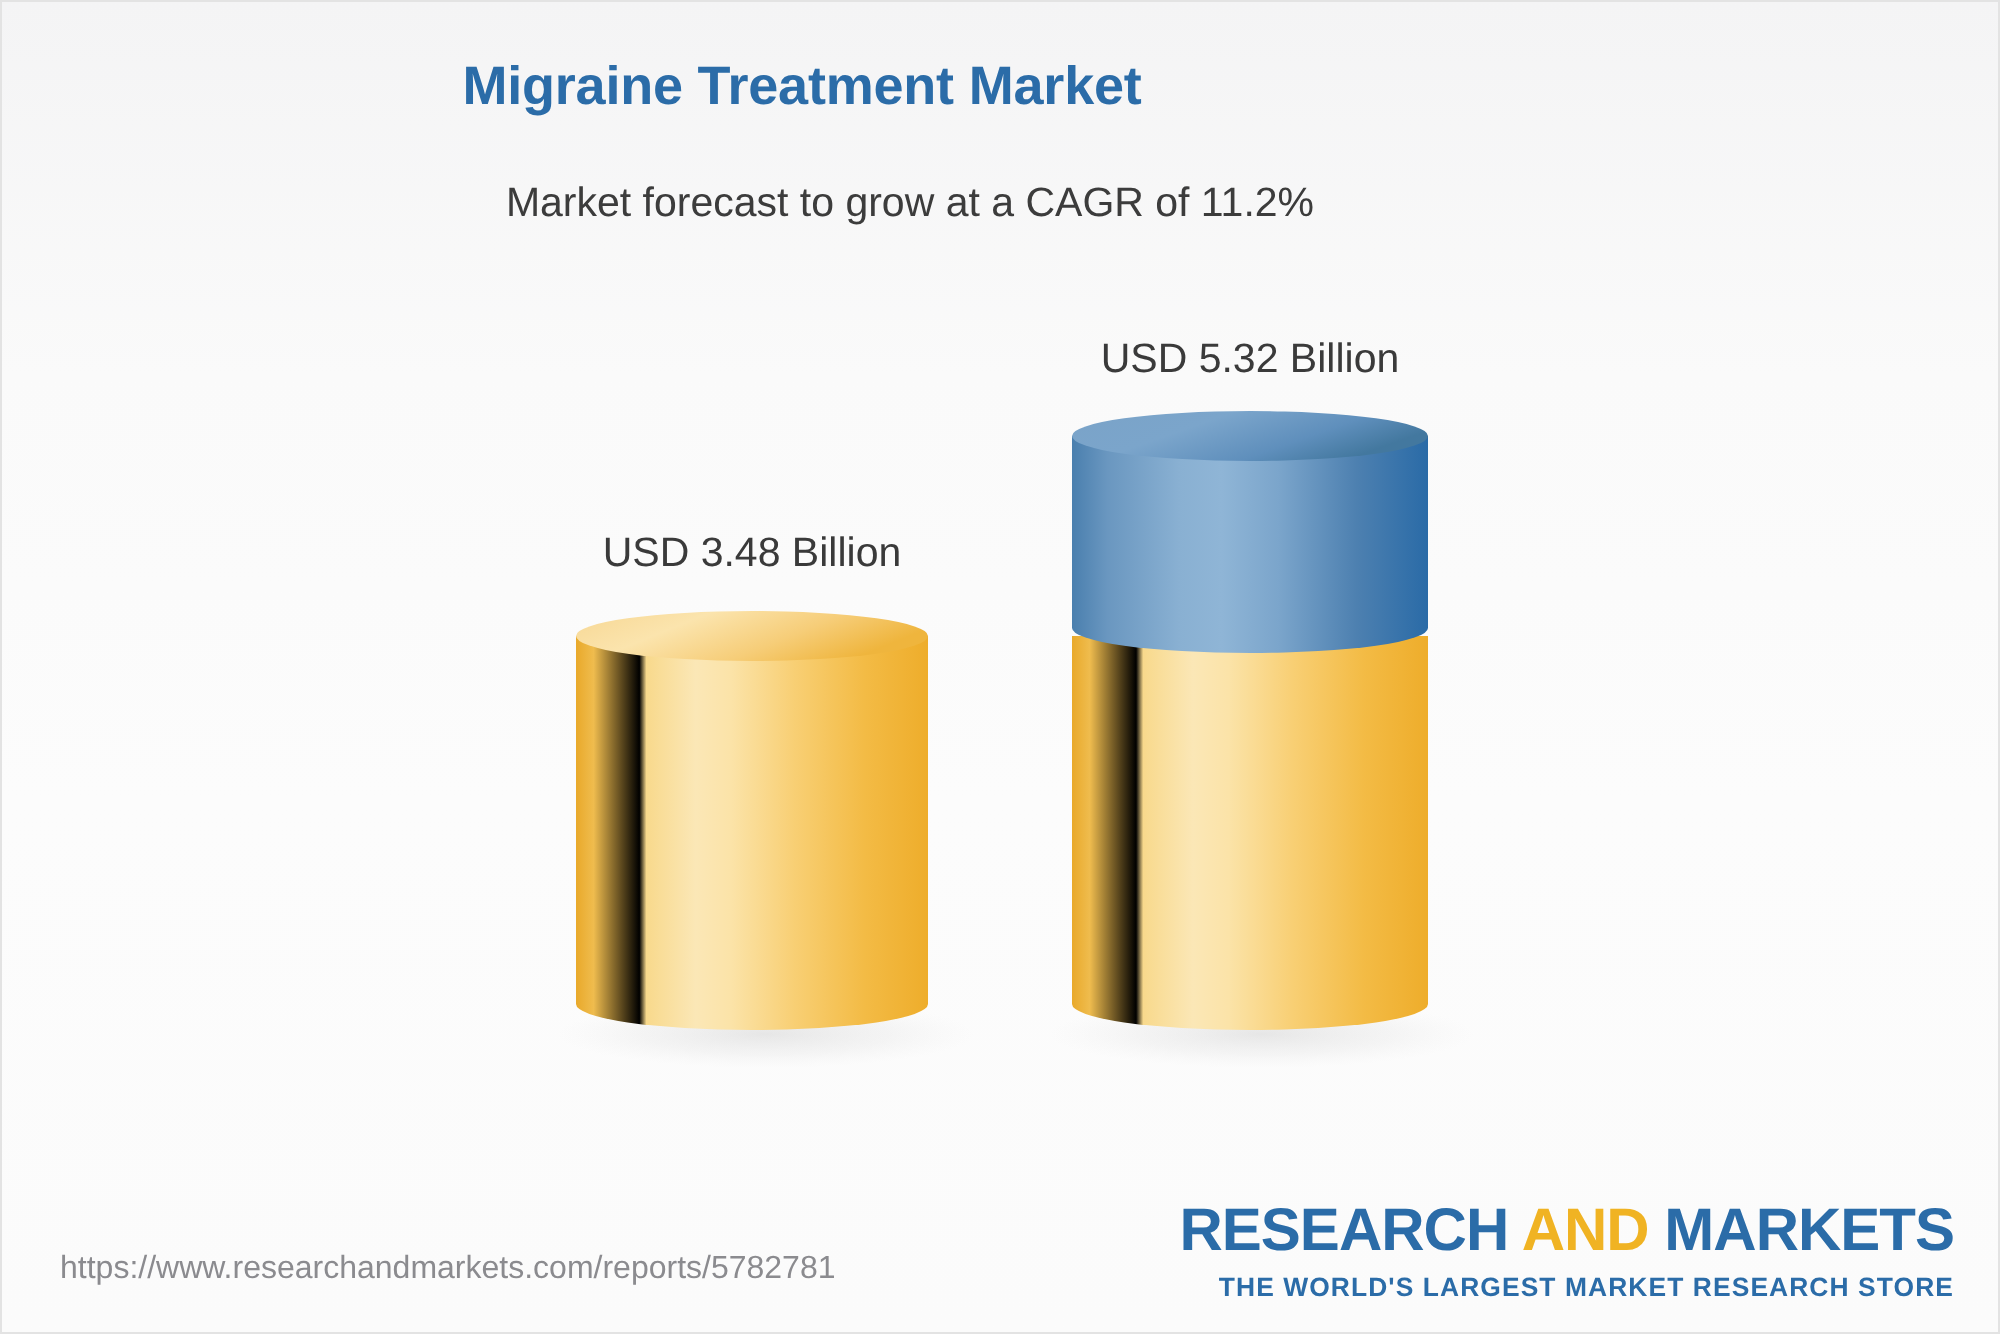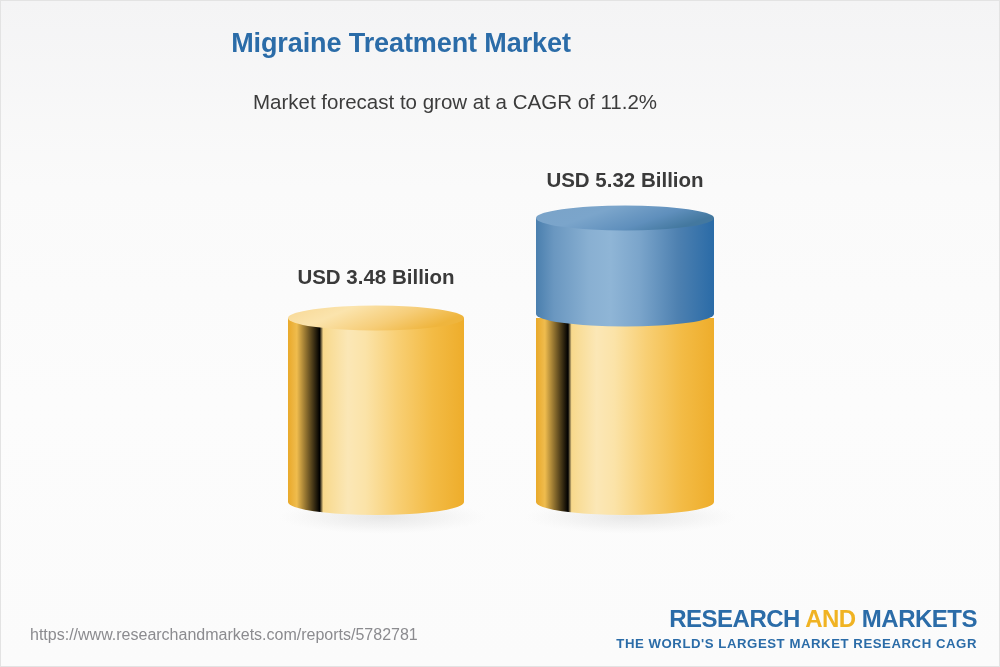--- a/index.html
+++ b/index.html
@@ -54,21 +54,21 @@
     position: absolute;
     left: 0;
     top: 0;
     width: 1000px;
     height: 667px;
   }
 
   .value-label {
     position: absolute;
     font-size: 20.5px;
-    font-weight: bold;
+    font-weight: normal;
     color: #3a3a3a;
     text-align: center;
     white-space: nowrap;
   }
   .category-label {
     position: absolute;
     font-size: 21px;
     font-weight: bold;
     color: #3a3a3a;
     text-align: center;
@@ -85,21 +85,21 @@
     white-space: nowrap;
   }
   #brand-logo {
     position: absolute;
     right: 22px;
     bottom: 16px;
     text-align: right;
     line-height: 1;
   }
   #brand-wordmark {
-    font-size: 24px;
+    font-size: 30px;
     font-weight: bold;
     letter-spacing: -0.5px;
     color: #2b6ca8;
     white-space: nowrap;
   }
   #brand-wordmark .accent { color: #f0b323; }
   #brand-tagline {
     margin-top: 6px;
     font-size: 13.2px;
     font-weight: bold;
@@ -186,16 +186,16 @@
   <div class="value-label" style="left:287px; top:264px; width:176px;">USD 3.48 Billion</div>
 
   <div class="value-label" style="left:535px; top:167px; width:178px;">USD 5.32 Billion</div>
 
 
 
   <div id="source-url">https://www.researchandmarkets.com/reports/5782781</div>
 
   <div id="brand-logo">
     <div id="brand-wordmark"><span>RESEARCH </span><span class="accent">AND</span><span> MARKETS</span></div>
-    <div id="brand-tagline">THE WORLD'S LARGEST MARKET RESEARCH CAGR</div>
+    <div id="brand-tagline">THE WORLD'S LARGEST MARKET RESEARCH STORE</div>
   </div>
 
 </div>
 
 </body></html>

